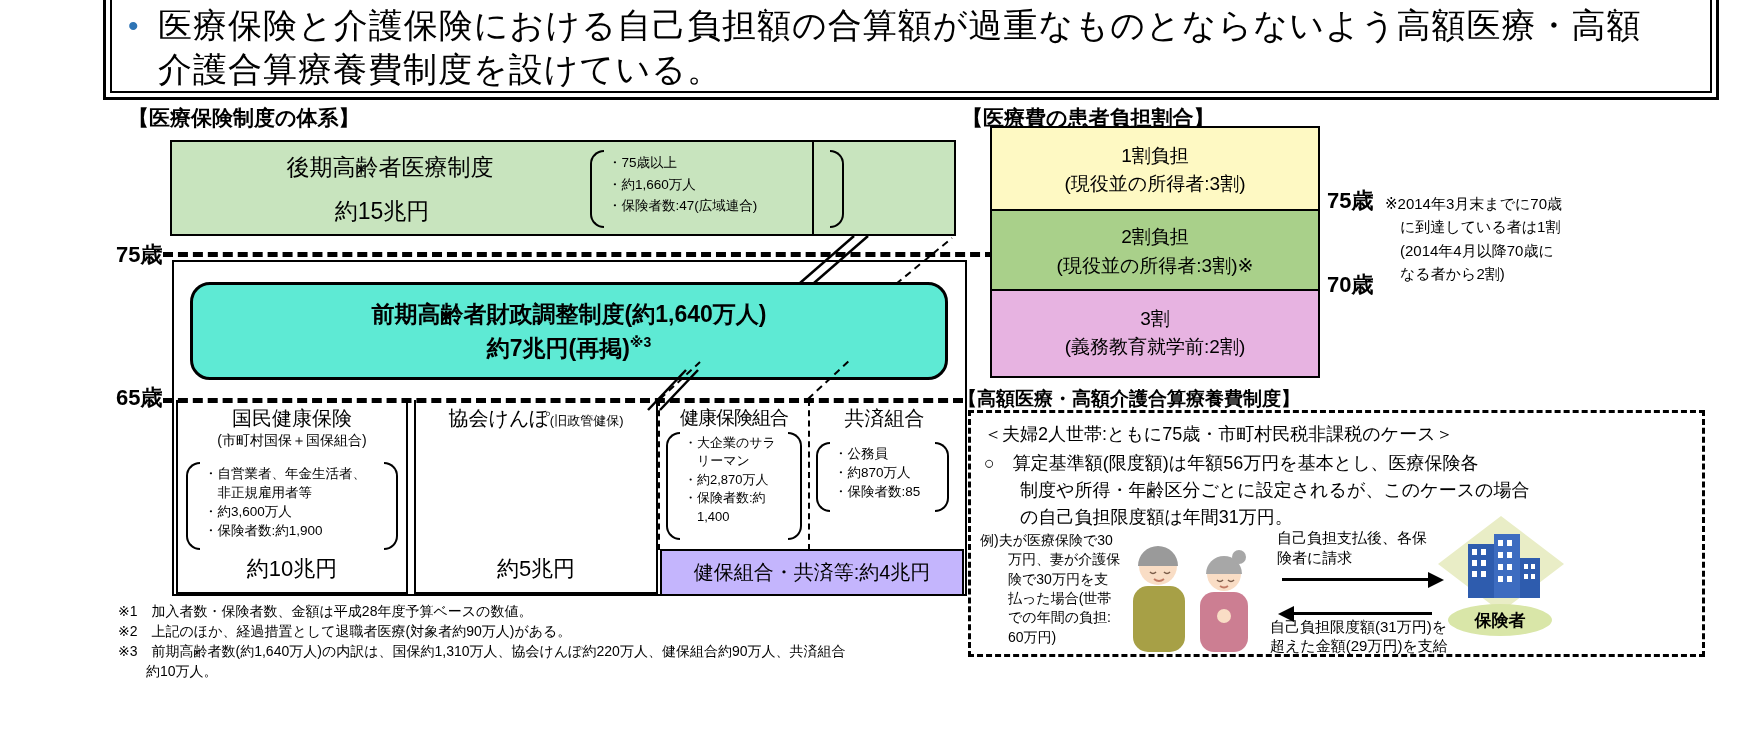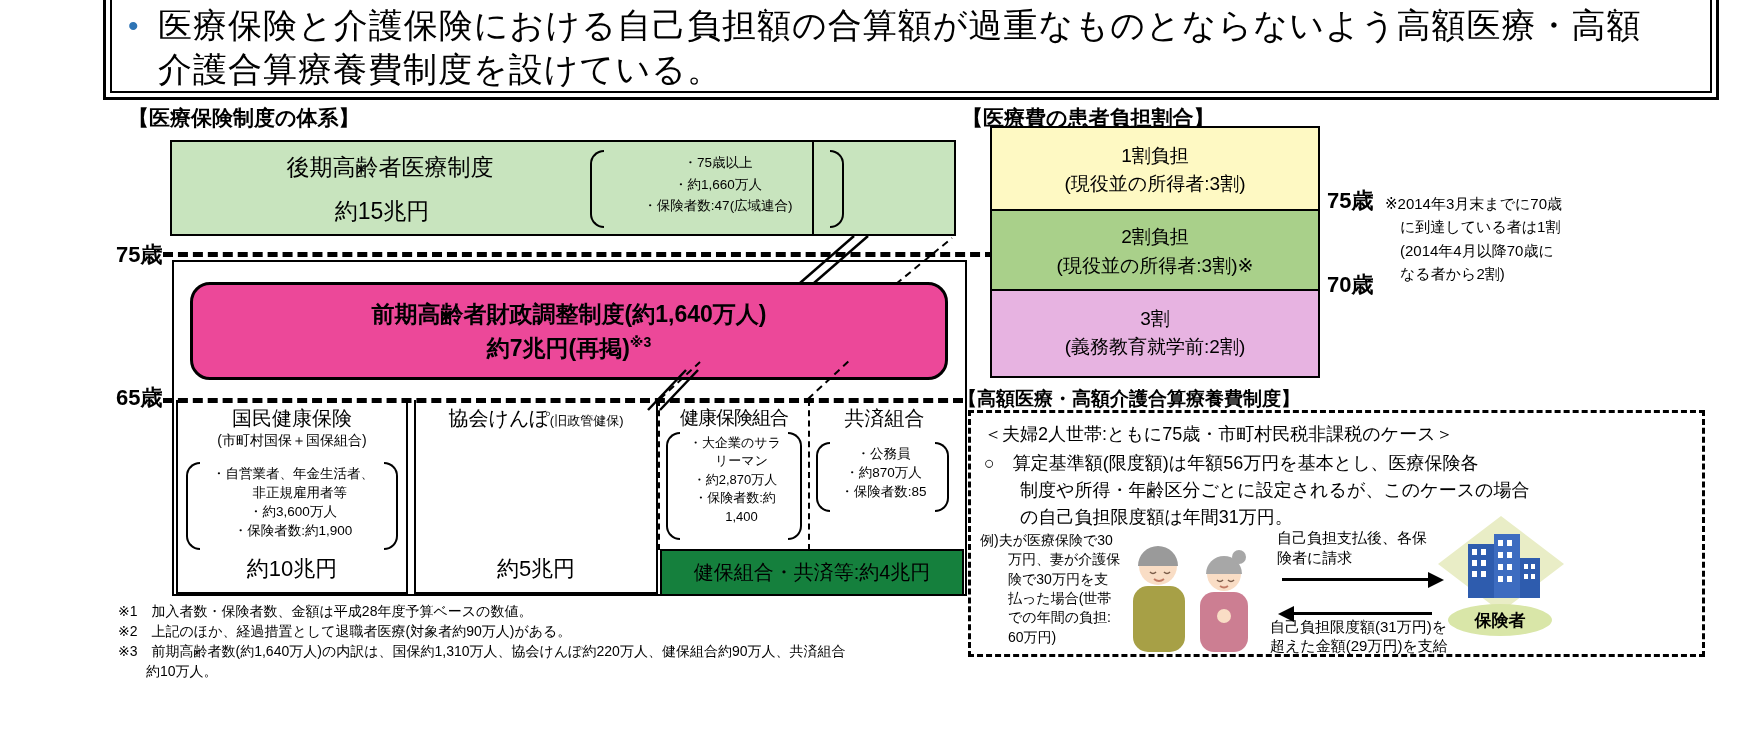--- a/index.html
+++ b/index.html
@@ -15,47 +15,47 @@
   .intro-text{position:absolute;left:46px;top:6px;width:1540px;font-size:34px;line-height:44px;letter-spacing:1px;}
 
   .sec-title{font-size:21px;font-weight:bold;}
 
   
   .green-box{left:170px;top:140px;width:782px;height:92px;background:#c8e4be;border:2px solid #000;}
   .green-title{position:absolute;left:38px;top:10px;width:360px;font-size:23px;text-align:center;}
   .green-amount{position:absolute;left:30px;top:54px;width:360px;font-size:23px;text-align:center;}
   .green-sep{position:absolute;left:640px;top:0;bottom:0;width:2px;background:#000;}
 
-  .plist{position:relative;padding:2px 16px 2px 18px;text-align:center;}
+  .plist{position:relative;padding:2px 16px 2px 18px;}
   .plist::before{content:"";position:absolute;left:0;top:0;bottom:0;width:12px;
                  border:2px solid #000;border-right:none;border-radius:14px 0 0 14px;}
   .plist::after{content:"";position:absolute;right:0;top:0;bottom:0;width:12px;
                 border:2px solid #000;border-left:none;border-radius:0 14px 14px 0;}
 
   .kouki-notes{position:absolute;left:418px;top:8px;width:220px;height:74px;font-size:13.5px;line-height:1.6;}
 
   .age-label{font-size:22px;font-weight:bold;}
   .dash-h{height:0;border-top:5px dashed #000;}
 
   .outer-box{left:172px;top:260px;width:791px;height:332px;border:2.5px solid #000;}
-  .yellow-box{left:190px;top:282px;width:752px;height:92px;background:#ec4899;border:3px solid #000;border-radius:20px;
+  .yellow-box{left:190px;top:282px;width:752px;height:92px;background:#5eead4;border:3px solid #000;border-radius:20px;
               display:flex;flex-direction:column;justify-content:center;align-items:center;font-size:23px;font-weight:bold;line-height:1.5;}
   .yellow-ref{font-size:14px;vertical-align:super;}
 
   .col-box{border:2.2px solid #000;border-top:none;background:transparent;}
   .col1{left:176px;top:400px;width:228px;height:192px;}
   .col2{left:414px;top:400px;width:240px;height:192px;}
   .col3{left:658px;top:400px;width:148px;border-left:2.5px dashed #000;border-right:2.5px dashed #000;height:150px;position:absolute;}
   .col4{left:808px;top:400px;width:153px;height:150px;position:absolute;}
   .col-title{font-size:20px;text-align:center;margin-top:5px;}
   .col-title-s{font-size:13px;}
   .col-sub{font-size:14px;text-align:center;}
   .col-notes{font-size:13.5px;line-height:1.42;}
   .col-amount{font-size:22px;text-align:center;position:absolute;left:0;right:0;bottom:8px;}
-  .amount34{left:660px;top:549px;width:300px;height:43px;background:#15803d;border:2.2px solid #000;
+  .amount34{left:660px;top:549px;width:300px;height:43px;background:#c4b5fd;border:2.2px solid #000;
             display:flex;align-items:center;justify-content:center;font-size:20px;}
 
   .footnotes{left:118px;top:602px;font-size:14px;line-height:1.42;}
 
   
   .tier{left:990px;width:326px;border:2.2px solid #000;display:flex;flex-direction:column;justify-content:center;
         text-align:center;line-height:1.5;}
   .tier1{top:126px;height:84px;background:#fef9c3;font-size:19px;}
   .tier2{top:208.5px;height:82px;background:#a9d08a;font-size:19px;}
   .tier3{top:288.5px;height:85px;background:#e7b3e1;font-size:19px;}

